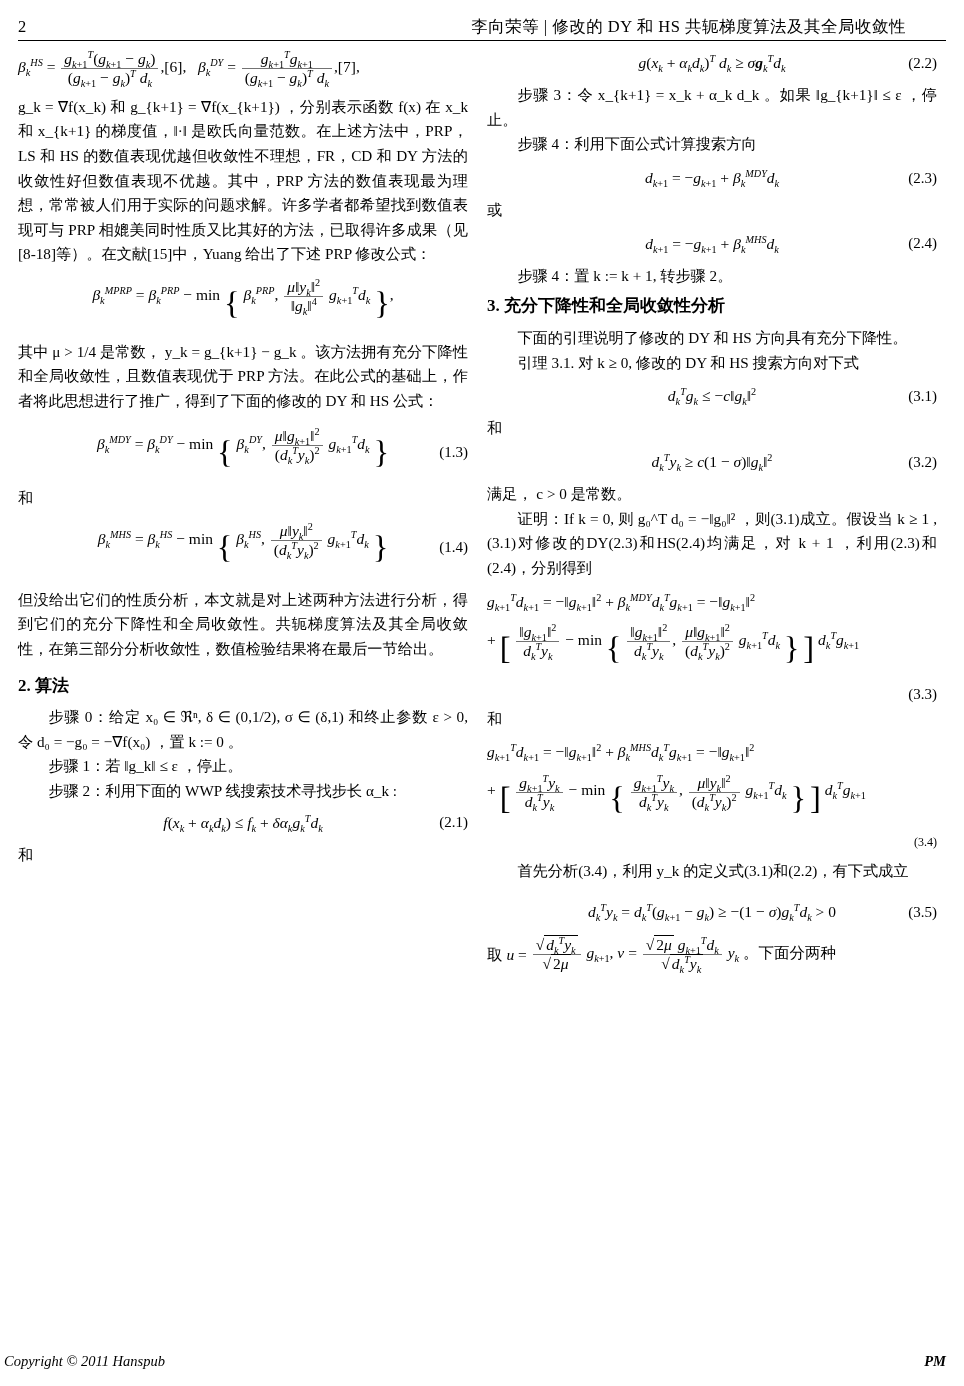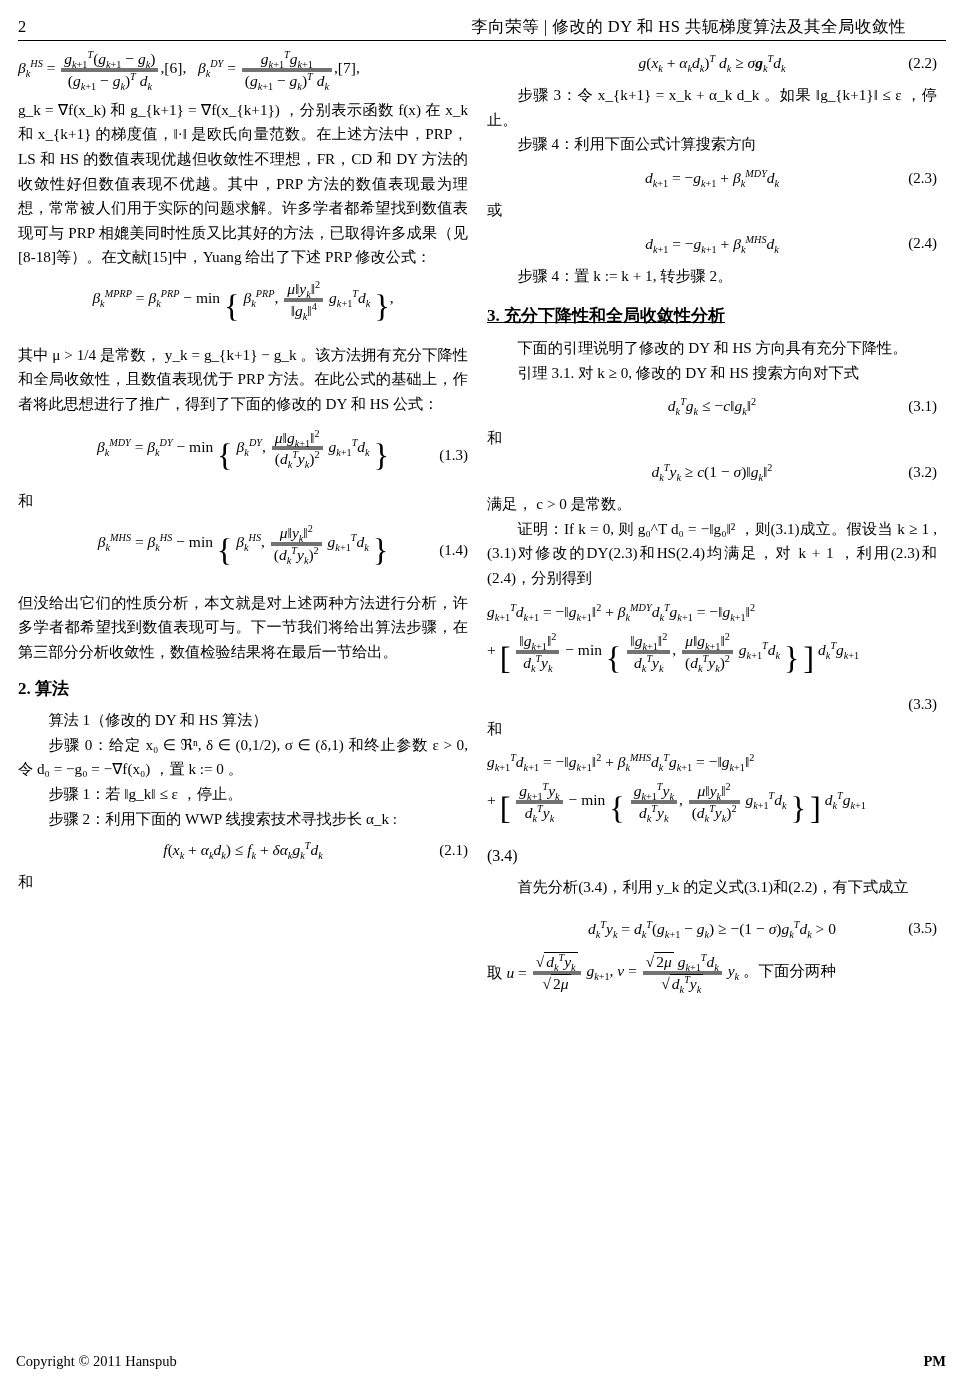--- a/index.html
+++ b/index.html
@@ -90,33 +90,34 @@
   i, .it { font-style: italic; font-family: "Liberation Serif", serif; }
   .blk { font-size: 15.5px; }
   
   .frac {
     display: inline-block;
     vertical-align: middle;
     text-align: center;
     line-height: 1.15;
     margin: 0 2px;
   }
-  .frac .num { display:block; padding: 0 3px; border-bottom: 4px solid #737373; }
+  .frac .num { display:block; padding: 0 3px; border-bottom: 1px solid #737373; }
   .frac .den { display:block; padding: 0 3px; }
   sup, sub { font-size: 0.66em; line-height: 0; }
   .brace { font-size: 2.1em; vertical-align: -0.42em; font-weight: 300; }
   .sqrtbar { border-top: 1px solid #000; padding: 0 2px; }
   
   .footer {
     position: absolute;
-    left: 16px; right: 18px;
+    left: 4px; right: 18px;
     bottom: 16px;
     display: flex;
     justify-content: space-between;
     font-size: 14.5px;
+    font-style: italic;
   }
   .footer .right { font-weight: bold; }
 </style>
 </head>
 <body>
 
 <div class="page">
 
   <div class="header">
     <div class="pageno">2</div>
@@ -187,25 +188,24 @@
           <span class="frac">
             <span class="num"><i>μ</i>‖<i>y</i><sub><i>k</i></sub>‖<sup>2</sup></span>
             <span class="den">(<i>d</i><sub><i>k</i></sub><sup><i>T</i></sup><i>y</i><sub><i>k</i></sub>)<sup>2</sup></span>
           </span>
           <i>g</i><sub><i>k</i>+1</sub><sup><i>T</i></sup><i>d</i><sub><i>k</i></sub>
           <span class="brace">}</span>
         </span>
         <span class="tag">(1.4)</span>
       </div>
 
-      <p style="margin-top:14px;">但没给出它们的性质分析，本文就是对上述两种方法进行分析，许多学者都希望找到数值表现可与。下一节我们将给出算法步骤，在第三部分分析收敛性，数值检验结果将在最后一节给出。</p>
+      <p style="margin-top:14px;">但没给出它们的性质分析，本文就是对上述两种方法进行分析，得到它们的充分下降性和全局收敛性。共轭梯度算法及其全局收敛性，在第三部分分析收敛性，数值检验结果将在最后一节给出。</p>
 
       <h2 class="sec">2. 算法</h2>
 
-      <p class="ind">算法 1（修改的 DY 和 HS 算法）</p>
       <p class="ind">步骤 0：给定 x₀ ∈ ℜⁿ, δ ∈ (0,1/2), σ ∈ (δ,1) 和终止参数 ε &gt; 0, 令 d₀ = −g₀ = −∇f(x₀) ，置 k := 0 。</p>
       <p class="ind">步骤 1：若 ‖g_k‖ ≤ ε ，停止。</p>
       <p class="ind">步骤 2：利用下面的 WWP 线搜索技术寻找步长 α_k :</p>
 
       <div class="eq blk" style="margin-top:6px;">
         <span class="eqbody">
           <i>f</i>(<i>x</i><sub><i>k</i></sub> + <i>α</i><sub><i>k</i></sub><i>d</i><sub><i>k</i></sub>) ≤ <i>f</i><sub><i>k</i></sub> + <i>δα</i><sub><i>k</i></sub><i>g</i><sub><i>k</i></sub><sup><i>T</i></sup><i>d</i><sub><i>k</i></sub>
         </span>
         <span class="tag">(2.1)</span>
       </div>
@@ -237,21 +237,21 @@
 
       <div class="eq blk" style="margin-top:8px;">
         <span class="eqbody">
           <i>d</i><sub><i>k</i>+1</sub> = −<i>g</i><sub><i>k</i>+1</sub> + <i>β</i><sub><i>k</i></sub><sup><i>MHS</i></sup><i>d</i><sub><i>k</i></sub>
         </span>
         <span class="tag">(2.4)</span>
       </div>
 
       <p class="ind" style="margin-top:8px;">步骤 4：置 k := k + 1, 转步骤 2。</p>
 
-      <h2 class="sec" style="margin-top:14px;text-decoration:underline;">3. 充分下降性和全局收敛性分析</h2>
+      <h2 class="sec" style="margin-top:4px;">3. 充分下降性和全局收敛性分析</h2>
 
       <p class="ind">下面的引理说明了修改的 DY 和 HS 方向具有充分下降性。</p>
       <p class="ind">引理 3.1. 对 k ≥ 0, 修改的 DY 和 HS 搜索方向对下式</p>
 
       <div class="eq blk" style="margin-top:8px;">
         <span class="eqbody">
           <i>d</i><sub><i>k</i></sub><sup><i>T</i></sup><i>g</i><sub><i>k</i></sub> ≤ −<i>c</i>‖<i>g</i><sub><i>k</i></sub>‖<sup>2</sup>
         </span>
         <span class="tag">(3.1)</span>
       </div>
@@ -317,21 +317,21 @@
           <span class="frac">
             <span class="num"><i>μ</i>‖<i>y</i><sub><i>k</i></sub>‖<sup>2</sup></span>
             <span class="den">(<i>d</i><sub><i>k</i></sub><sup><i>T</i></sup><i>y</i><sub><i>k</i></sub>)<sup>2</sup></span>
           </span>
           <i>g</i><sub><i>k</i>+1</sub><sup><i>T</i></sup><i>d</i><sub><i>k</i></sub>
           <span class="brace">}</span>
           <span class="brace">]</span>
           <i>d</i><sub><i>k</i></sub><sup><i>T</i></sup><i>g</i><sub><i>k</i>+1</sub>
         </span>
       </div>
-      <div style="font-size:16px;">(3.4)</div>
+      <div style="text-align:right; font-size:12px;">(3.4)</div>
 
       <p class="ind" style="margin-top:6px;">首先分析(3.4)，利用 y_k 的定义式(3.1)和(2.2)，有下式成立</p>
 
       <div class="eq blk" style="margin-top:16px;">
         <span class="eqbody">
           <i>d</i><sub><i>k</i></sub><sup><i>T</i></sup><i>y</i><sub><i>k</i></sub> = <i>d</i><sub><i>k</i></sub><sup><i>T</i></sup>(<i>g</i><sub><i>k</i>+1</sub> − <i>g</i><sub><i>k</i></sub>) ≥ −(1 − <i>σ</i>)<i>g</i><sub><i>k</i></sub><sup><i>T</i></sup><i>d</i><sub><i>k</i></sub> &gt; 0
         </span>
         <span class="tag">(3.5)</span>
       </div>
 

